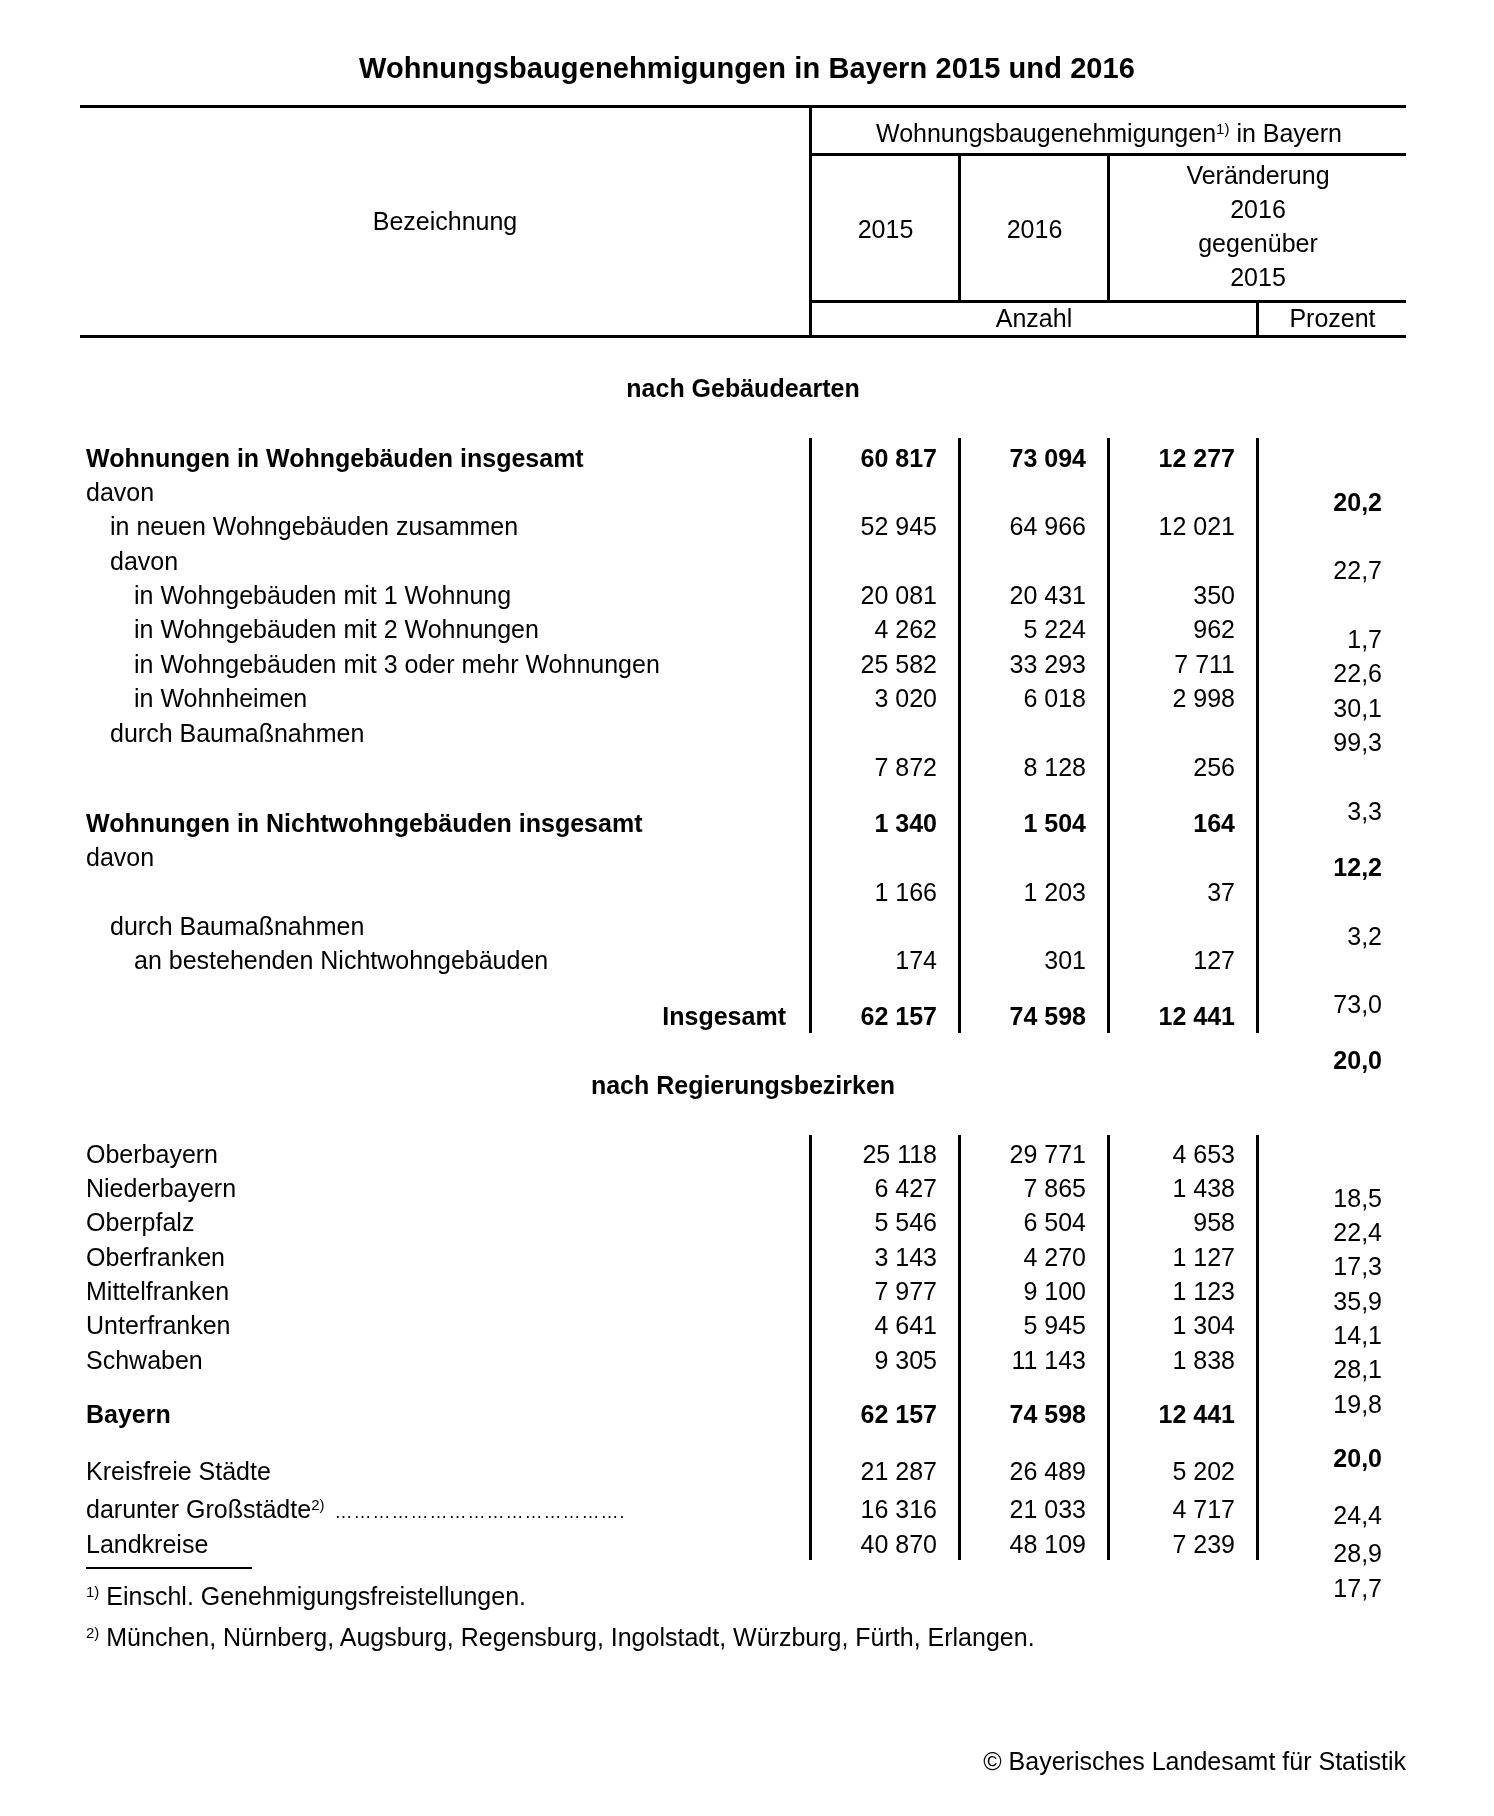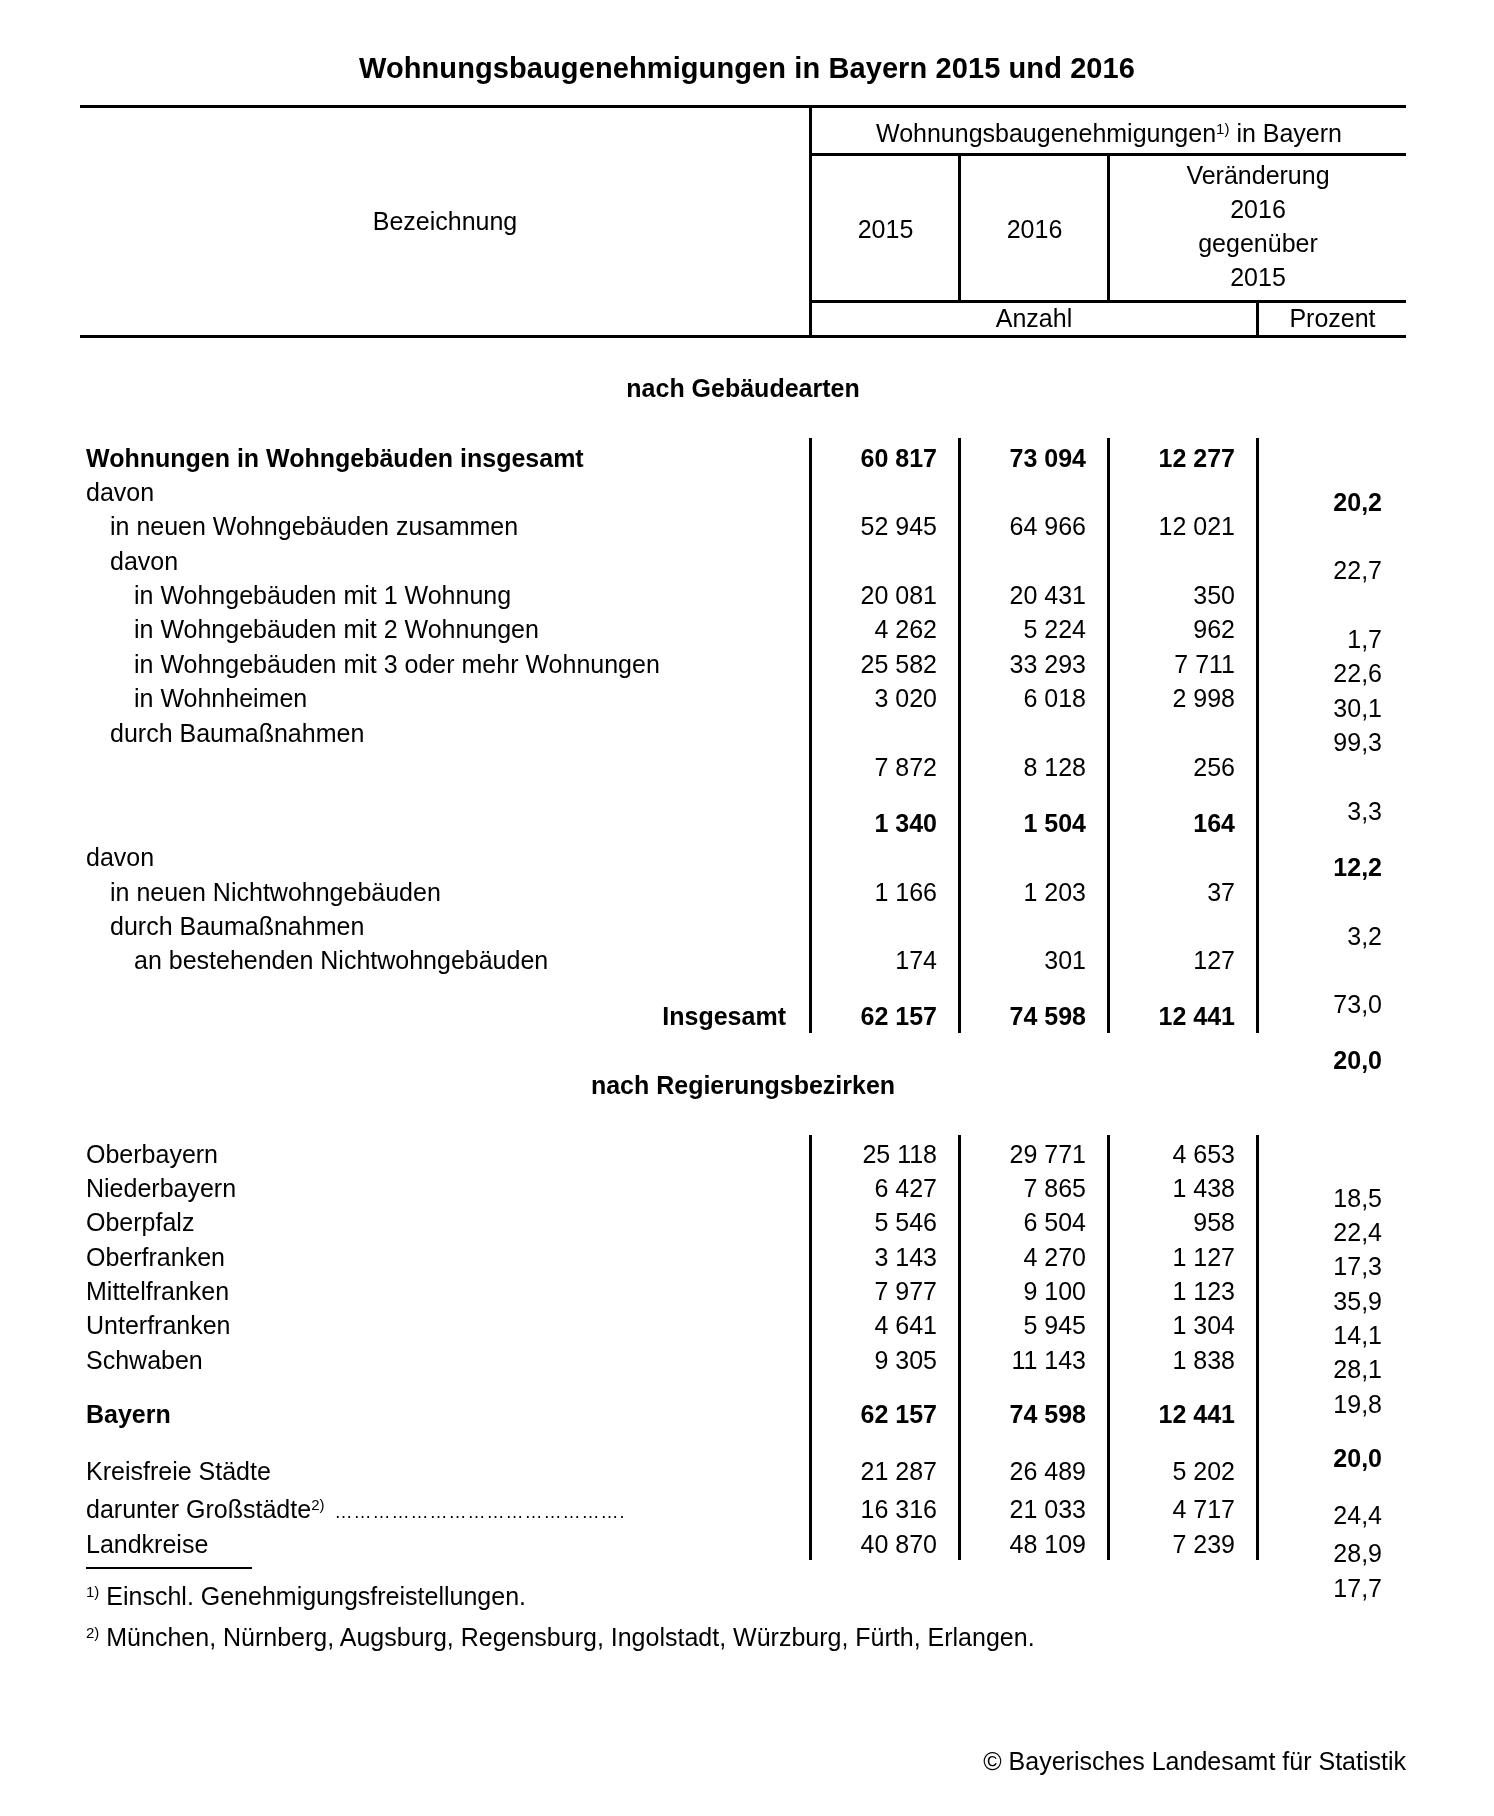--- a/index.html
+++ b/index.html
@@ -134,34 +134,34 @@
       <span class="num c3"></span>
       <span class="num c4"></span>
     </div>
     <div class="row" style="top: 750px;">
       <span class="num c1">7 872</span>
       <span class="num c2">8 128</span>
       <span class="num c3">256</span>
       <span class="num c4">3,3</span>
     </div>
     <div class="row bold" style="top: 806px;">
+      <span class="lbl"><span>Wohnungen in Nichtwohngebäuden insgesamt</span></span>
       <span class="num c1">1 340</span>
       <span class="num c2">1 504</span>
       <span class="num c3">164</span>
       <span class="num c4">12,2</span>
     </div>
     <div class="row" style="top: 840px;">
       <span class="lbl"><span>davon</span></span>
       <span class="num c1"></span>
       <span class="num c2"></span>
       <span class="num c3"></span>
       <span class="num c4"></span>
     </div>
     <div class="row" style="top: 875px;">
-      <span class="lbl i1"><span>in neuen Nichtwohngebäuden</span></span>
       <span class="num c1">1 166</span>
       <span class="num c2">1 203</span>
       <span class="num c3">37</span>
       <span class="num c4">3,2</span>
     </div>
     <div class="row" style="top: 909px;">
       <span class="lbl i1"><span>durch Baumaßnahmen</span></span>
       <span class="num c1"></span>
       <span class="num c2"></span>
       <span class="num c3"></span>

